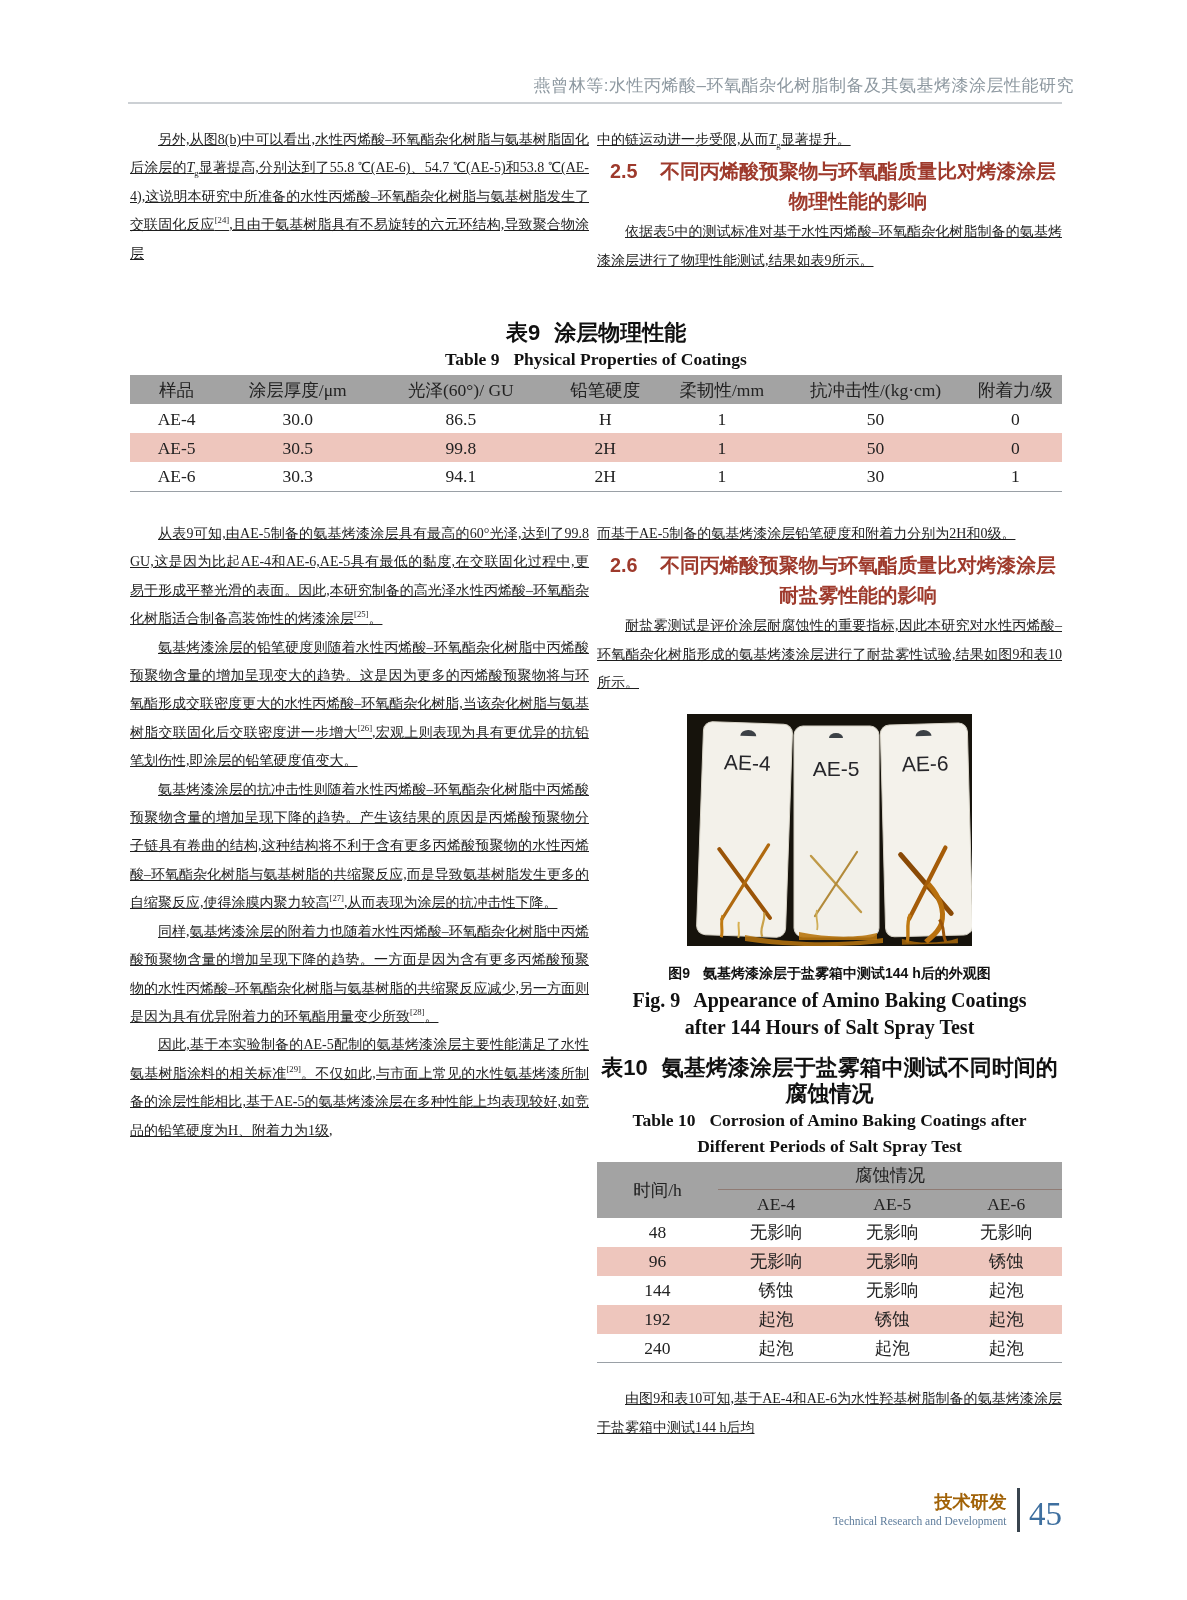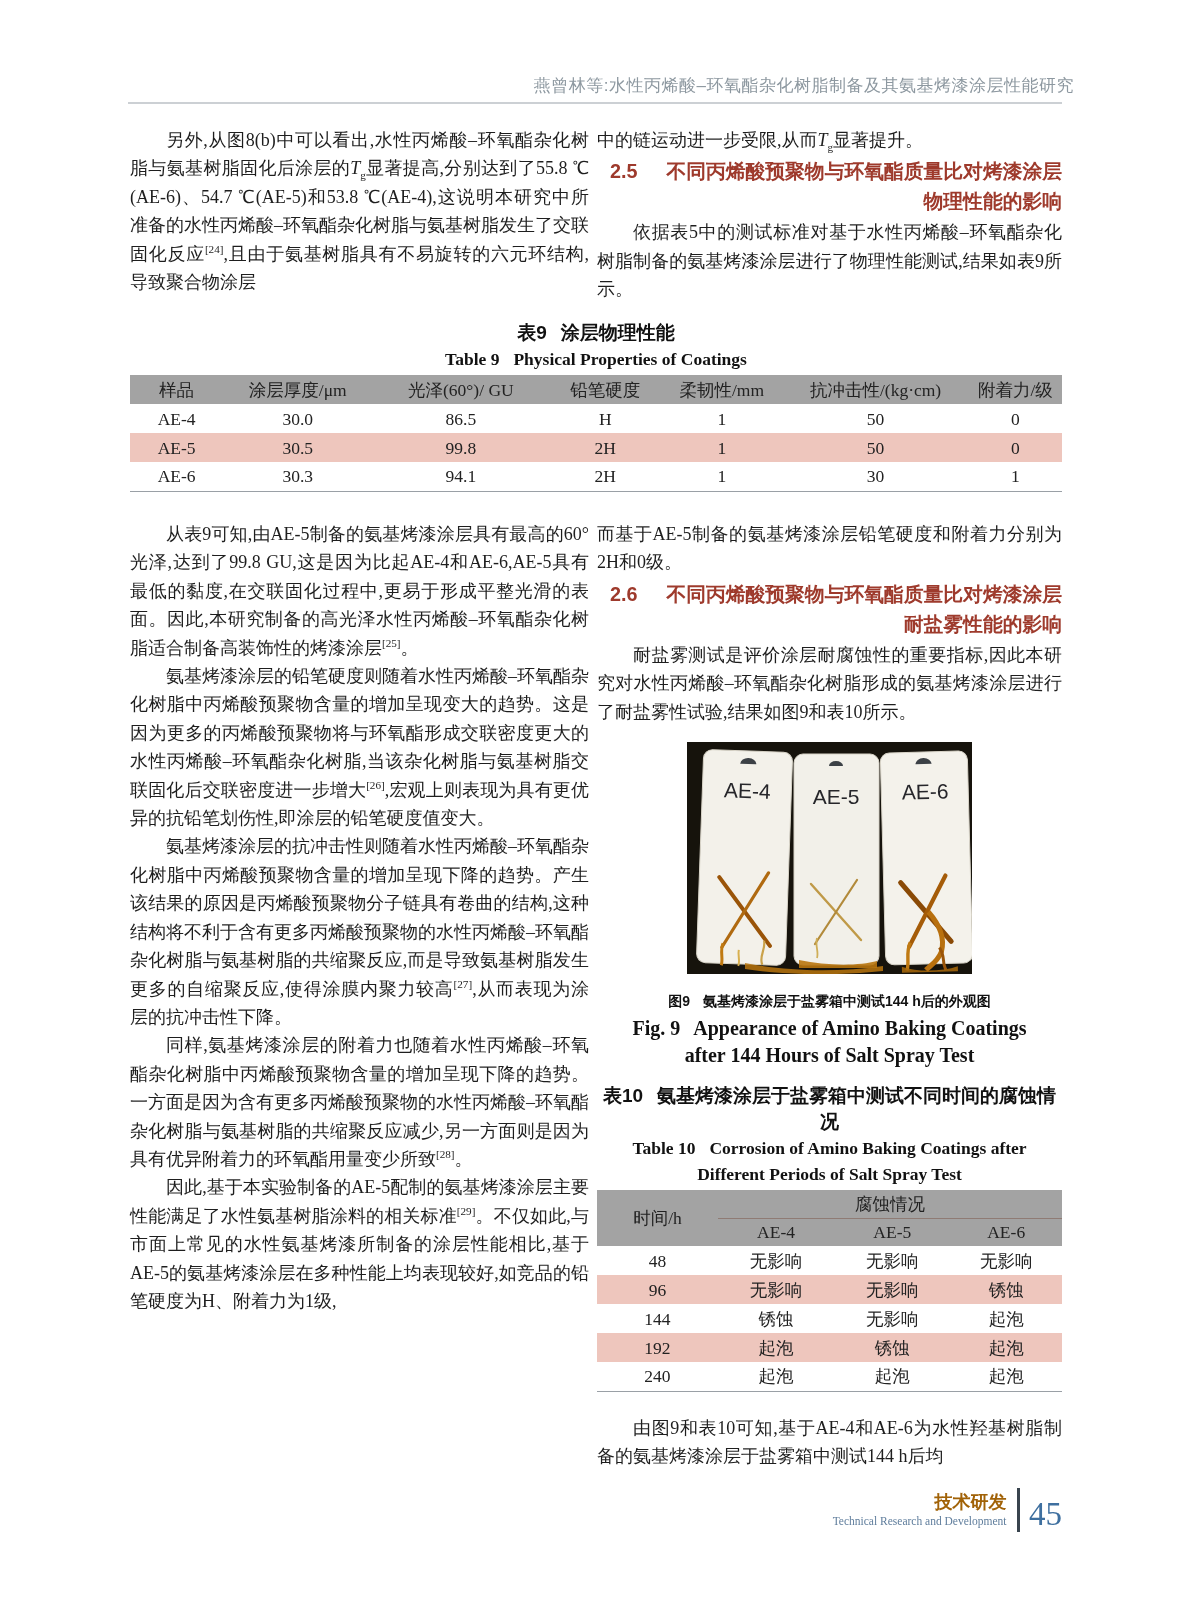--- a/index.html
+++ b/index.html
@@ -22,41 +22,42 @@
     position:absolute; top:102px; left:128px; width:934px;
     border-top:2px solid #ccd0d4;
   }
   
   .col { position:absolute; }
   .col-left-1  { left:130px; top:126px; width:459px; }
   .col-right-1 { left:597px; top:126px; width:465px; }
   .col-left-2  { left:130px; top:520px; width:459px; }
   .col-right-2 { left:597px; top:520px; width:465px; }
   p.body-par {
-    font-size:18px; line-height:28.4px;
+    font-size:14px; line-height:28.4px;
     text-align:justify; text-indent:2em;
     color:#1e1e1e;
+    text-decoration:underline;
   }
   p.no-indent { text-indent:0; }
   sup { font-size:0.62em; line-height:0; vertical-align:super; }
   sub { font-size:0.62em; line-height:0; vertical-align:sub; }
   
   .sec-head {
     position:relative;
     font-family:"Liberation Sans", sans-serif;
     font-weight:bold; color:#9e3a2c;
     font-size:19.8px; line-height:30px;
-    padding-left:57px; text-align:right;
+    padding-left:57px; text-align:center;
     margin:2px 0 2px 0;
   }
   .sec-num { position:absolute; left:13px; top:0; }
   
   .tbl-title-cn {
     text-align:center; font-family:"Liberation Sans", sans-serif;
-    font-weight:bold; font-size:19px; line-height:26px; color:#111;
+    font-weight:bold; font-size:22px; line-height:26px; color:#111;
   }
   .tbl-title-en {
     text-align:center; font-family:"Liberation Serif", serif;
     font-weight:bold; font-size:17.5px; line-height:26px; color:#111;
   }
   .tbl-title-cn .gap, .tbl-title-en .gap { display:inline-block; width:14px; }
   table.data-tbl {
     width:100%; border-collapse:collapse; margin-top:3px;
     font-size:17.5px; color:#222;
   }

